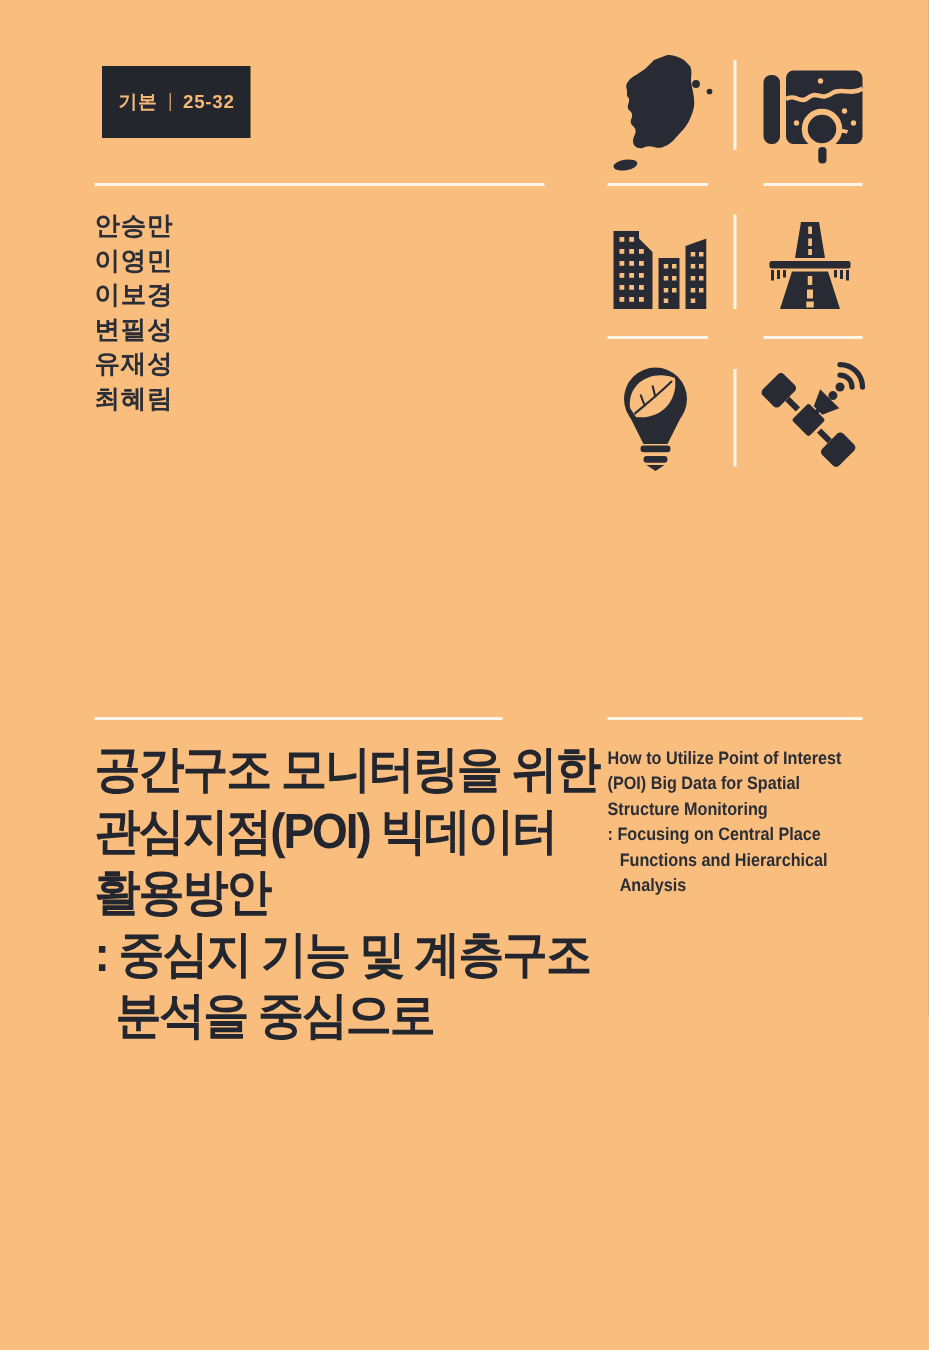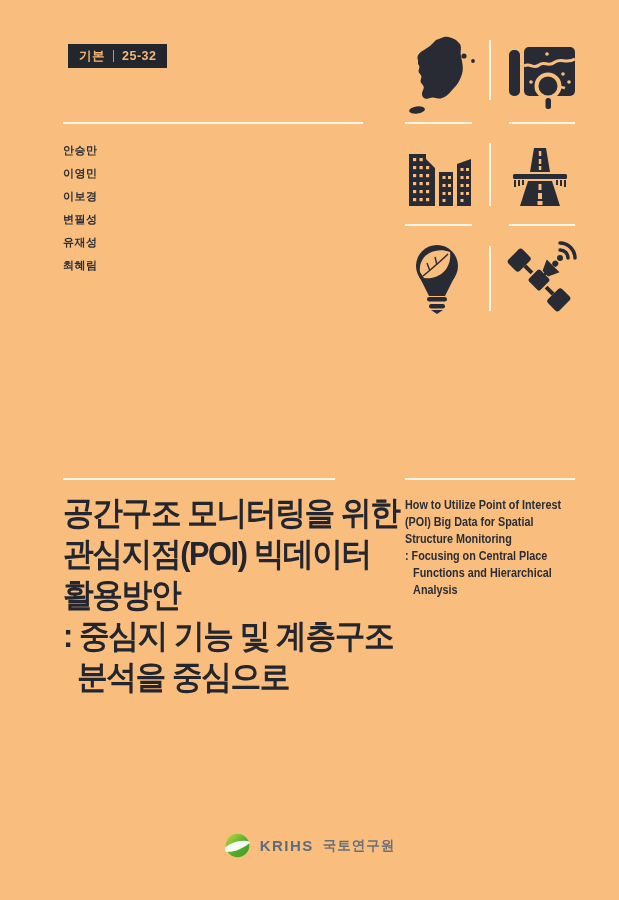--- a/index.html
+++ b/index.html
@@ -1,33 +1,33 @@
 <!DOCTYPE html>
 <html><head>
 <meta charset="utf-8">
 <style>
   html,body{margin:0;padding:0;}
   body{font-family:"Liberation Sans","DejaVu Sans",sans-serif;background:#888;}
   .cover{position:relative;width:619px;height:900px;background:#F9BE7E;overflow:hidden;}
 
   
   .badge{position:absolute;left:68px;top:44px;height:24px;display:inline-flex;align-items:center;
-         gap:8px;padding:0 11px;background:#23262D;color:#F5B876;font-size:12.5px;font-weight:bold;letter-spacing:.5px;}
+         gap:8px;padding:12px 11px;background:#23262D;color:#F5B876;font-size:12.5px;font-weight:bold;letter-spacing:.5px;}
   .badge .sep{width:1px;height:12px;background:rgba(245,184,118,.75);}
 
   
   .rule{position:absolute;height:2px;background:rgba(255,250,242,.92);}
   .rule-authors{left:63px;top:122px;width:300px;}
   .rule-ko{left:63px;top:478px;width:272px;}
   .rule-en{left:405px;top:478px;width:170px;}
   .vdiv{position:absolute;width:2px;background:rgba(255,250,242,.92);}
   .hseg{position:absolute;height:2px;background:rgba(255,250,242,.92);}
 
   
-  .authors{position:absolute;left:63px;top:139px;color:#2B2E36;font-size:11px;font-weight:700;letter-spacing:.5px;}
+  .authors{position:absolute;left:63px;top:139px;color:#2B2E36;font-size:17px;font-weight:700;letter-spacing:.5px;}
   .authors div{height:23px;line-height:23px;}
 
   
   .icn{position:absolute;}
   .icn svg{display:block;width:100%;height:100%;}
   .ink{fill:#282B33;}
   .cut{fill:#F9BE7E;}
   .stroke-cut{stroke:#F9BE7E;fill:none;}
   .stroke-ink{stroke:#282B33;fill:none;}
 
@@ -211,31 +211,14 @@
   <div class="rule rule-en"></div>
   <div class="title-en">
     <div>How to Utilize Point of Interest</div>
     <div>(POI) Big Data for Spatial</div>
     <div>Structure Monitoring</div>
     <div>: Focusing on Central Place</div>
     <div class="indent">Functions and Hierarchical</div>
     <div class="indent">Analysis</div>
   </div>
 
-  <div class="logo">
-    <div class="mark">
-      <svg viewBox="0 0 32 32">
-        <defs>
-          <linearGradient id="krihsGreen" x1="0" y1="0" x2="1" y2="1">
-            <stop offset="0" stop-color="#C1DC4A"></stop>
-            <stop offset="0.55" stop-color="#55AC28"></stop>
-            <stop offset="1" stop-color="#3E9C22"></stop>
-          </linearGradient>
-        </defs>
-        <circle cx="16" cy="16" r="14" fill="url(#krihsGreen)"></circle>
-        <path d="M1,19 C8,12 22,8 31,12 C24,19 10,25 2,23 Z" fill="#FFFFFF" opacity="0.95"></path>
-      </svg>
-    </div>
-    <span class="acronym">KRIHS</span>
-    <span class="org">국토연구원</span>
-  </div>
 
 </div>
 
 </body></html>

